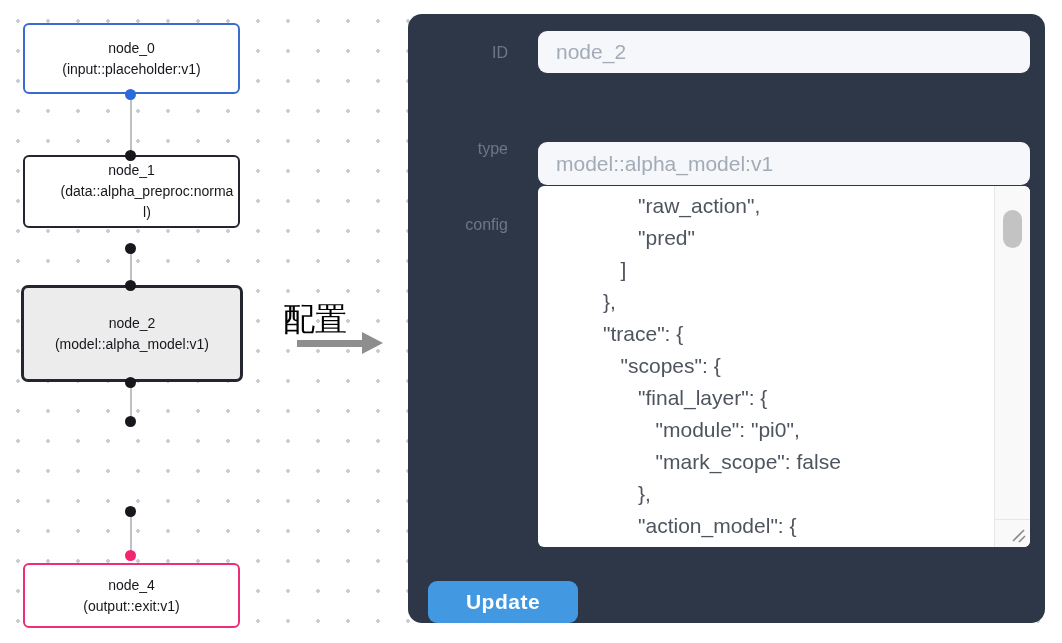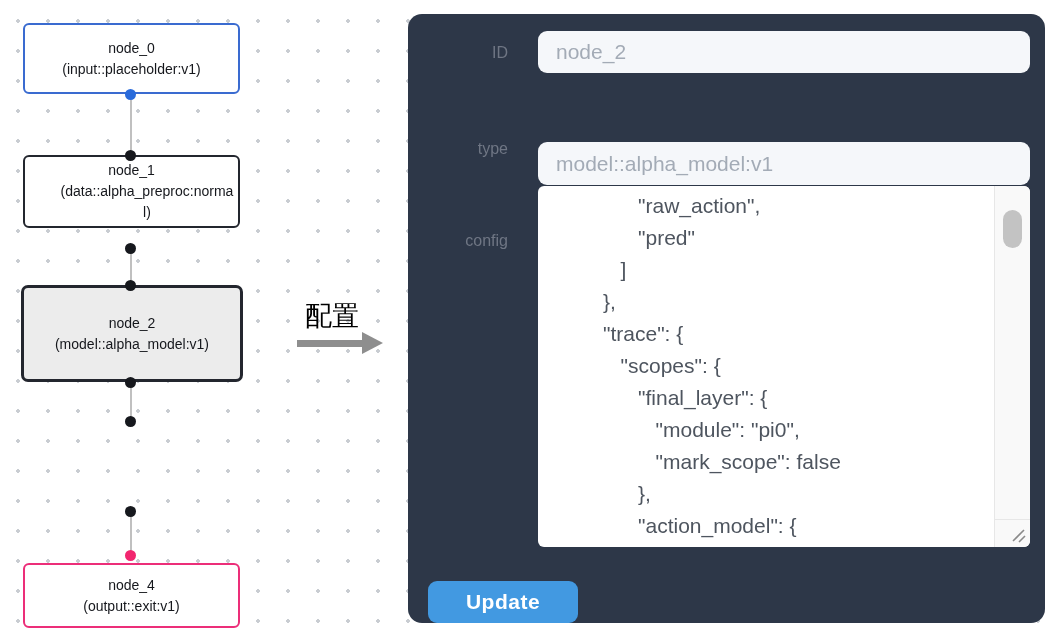--- a/index.html
+++ b/index.html
@@ -37,33 +37,33 @@
   .e3{top:511px;height:44px;}
 
   .handle{position:absolute;left:125px;width:11px;height:11px;border-radius:50%;background:#16181d;z-index:3;}
   .h0b{top:89px;background:#2a6bdb;}
   .h1t{top:150px;} .h1b{top:243px;}
   .h2t{top:280px;} .h2b{top:377px;}
   .h3t{top:416px;} .h3b{top:506px;}
   .h4t{top:550px;background:#f2266f;}
 
   
-  .cfg-label{position:absolute;left:305px;top:298px;font-size:27px;color:#000;z-index:2;}
+  .cfg-label{position:absolute;left:283px;top:298px;font-size:32px;color:#000;z-index:2;}
   .arrow-bar{position:absolute;left:297px;top:340px;width:66px;height:7px;background:#8e8e8e;}
   .arrow-head{position:absolute;left:362px;top:332px;width:0;height:0;
     border-left:21px solid #8e8e8e;border-top:11.5px solid transparent;border-bottom:11.5px solid transparent;}
 
   
   .panel{position:absolute;left:408px;top:14px;width:637px;height:609px;
     background:#2d3748;border-radius:14px;overflow:hidden;z-index:4;}
   .flabel{position:absolute;left:0;width:100px;text-align:right;
     font-size:16px;line-height:28px;color:#6f7684;}
   .lbl-id{top:25px;}
   .lbl-type{top:121px;}
-  .lbl-config{top:197px;margin-top:16px;}
+  .lbl-config{top:197px;}
   .finput{position:absolute;left:130px;width:492px;height:42px;background:#f5f7fa;
     border:none;outline:none;border-radius:9px;font-size:21px;color:#a3abb6;
     padding:0 18px;font-family:inherit;}
   .in-id{top:17px;}
   .in-type{top:96px;height:43px;margin-top:32px;}
 
   .ta{position:absolute;left:130px;top:172px;width:492px;height:361px;
     background:#fff;border-radius:6px;}
   .ta-content{position:absolute;left:0;top:0;right:36px;bottom:0;overflow:hidden;
     white-space:pre;font-size:21px;line-height:32px;color:#4e555f;

